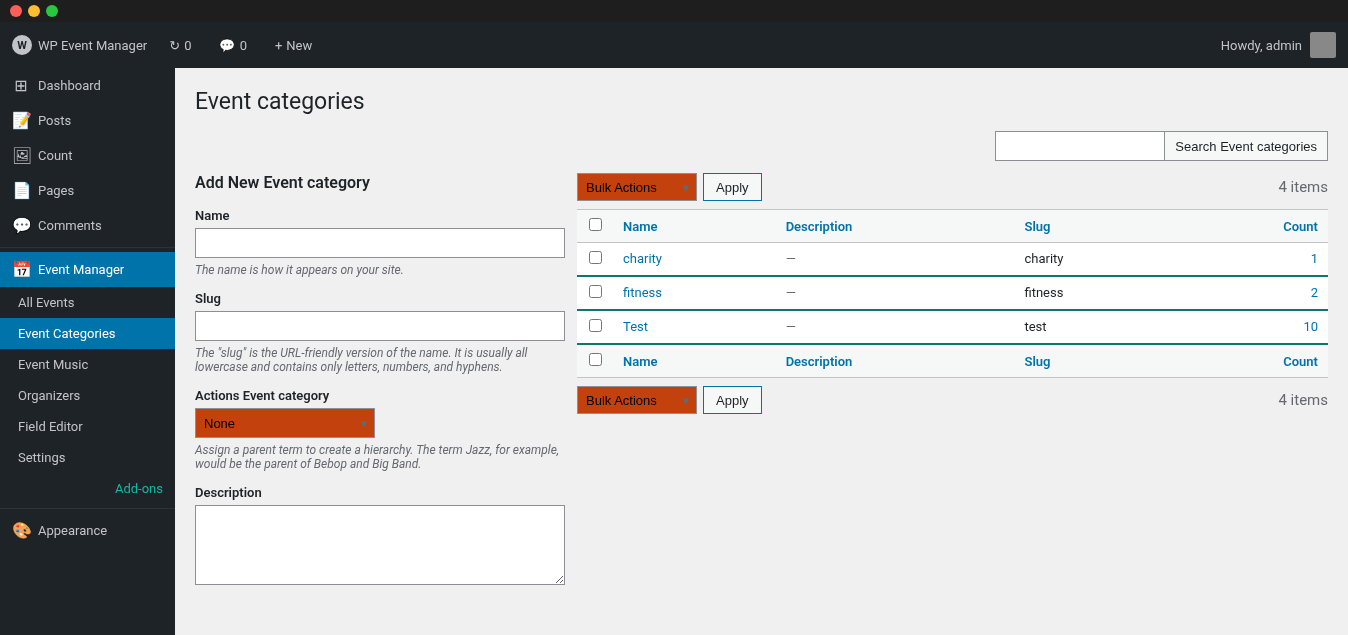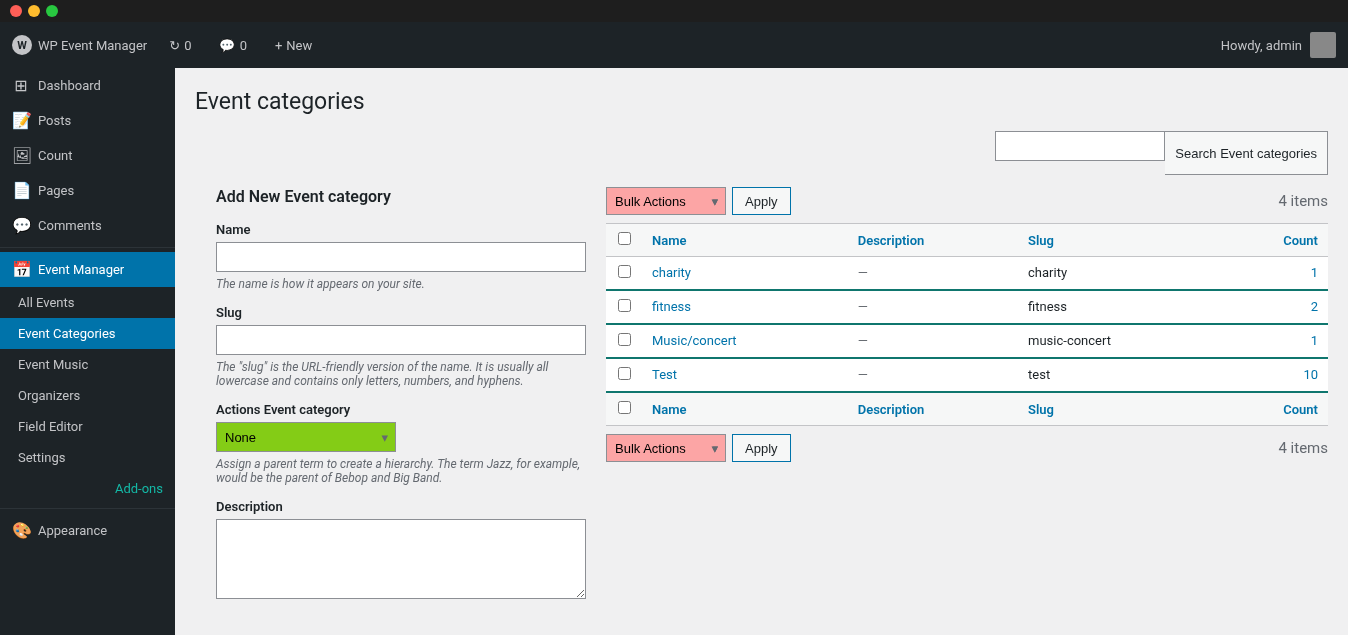--- a/index.html
+++ b/index.html
@@ -65,44 +65,44 @@
     .event-manager-header { background: #0073aa; color: #fff; }
     .sidebar-item.addon { color: #14b8a6; justify-content: flex-end; }
 
     
     .main { flex: 1; padding: 20px 20px 20px 20px; background: #f0f0f1; overflow-y: auto; }
     .page-title { font-size: 23px; font-weight: 400; color: #1d2327; margin-bottom: 16px; }
 
     
     .top-search { display: flex; justify-content: flex-end; margin-bottom: 12px; gap: 0; }
     .search-input-top { border: 1px solid #8c8f94; padding: 5px 8px; font-size: 13px; height: 30px; outline: none; width: 170px; }
-    .search-button { background: #f6f7f7; border: 1px solid #8c8f94; border-left: none; padding: 4px 10px; cursor: pointer; font-size: 13px; height: 44px; color: #1d2327; }
-
-    
-    .content-grid { display: flex; gap: 20px; margin-left: 21px; }
+    .search-button { background: #f6f7f7; border: 1px solid #8c8f94; border-left: none; padding: 4px 10px; cursor: pointer; font-size: 13px; height: 30px; color: #1d2327; }
+
+    
+    .content-grid { display: flex; gap: 12px; }
 
     
     .form-panel { width: 370px; flex-shrink: 0; }
     .form-title { font-size: 16px; font-weight: 600; color: #1d2327; margin-bottom: 16px; }
     .form-group { margin-bottom: 14px; }
     .form-label { display: block; font-weight: 600; margin-bottom: 5px; color: #1d2327; font-size: 13px; }
     .form-input { width: 100%; border: 1px solid #8c8f94; padding: 5px 8px; font-size: 13px; height: 30px; outline: none; background: #fff; }
     .form-hint { font-size: 12px; color: #646970; margin-top: 5px; font-style: italic; }
-    .form-select { width: 100%; border: 1px solid #8c8f94; padding: 4px 8px; font-size: 13px; height: 30px; background: #84cc16; appearance: none; -webkit-appearance: none; cursor: pointer; outline: none; }
+    .form-select { width: 100%; border: 1px solid #8c8f94; padding: 4px 8px; font-size: 13px; height: 30px; background: #c2410c; appearance: none; -webkit-appearance: none; cursor: pointer; outline: none; }
     .select-wrapper { position: relative; display: inline-block; width: 180px; }
     .select-wrapper::after { content: "▾"; position: absolute; right: 8px; top: 50%; transform: translateY(-50%); pointer-events: none; color: #646970; }
     .form-textarea { width: 100%; border: 1px solid #8c8f94; padding: 5px 8px; font-size: 13px; height: 80px; outline: none; background: #fff; resize: vertical; }
 
     
     .table-panel { flex: 1; }
 
     
     .bulk-bar { display: flex; align-items: center; justify-content: space-between; margin-bottom: 8px; }
     .bulk-bar-left { display: flex; align-items: center; gap: 6px; }
-    .bulk-select { border: 1px solid #8c8f94; padding: 3px 8px; font-size: 13px; height: 28px; background: #fca5a5; appearance: none; -webkit-appearance: none; cursor: pointer; min-width: 120px; }
+    .bulk-select { border: 1px solid #8c8f94; padding: 3px 8px; font-size: 13px; height: 28px; background: #c2410c; appearance: none; -webkit-appearance: none; cursor: pointer; min-width: 120px; }
     .bulk-select-wrapper { position: relative; display: inline-block; }
     .bulk-select-wrapper::after { content: "▾"; position: absolute; right: 8px; top: 50%; transform: translateY(-50%); pointer-events: none; color: #646970; }
     .apply-btn { border: 1px solid #0073aa; background: #f6f7f7; color: #1d2327; padding: 4px 12px; cursor: pointer; font-size: 13px; height: 28px; }
     .items-count { color: #646970; font-size: 15px; }
 
     
     .data-table { width: 100%; border-collapse: collapse; background: #fff; }
     .data-table th { background: #f6f7f7; border-top: 1px solid #c3c4c7; border-bottom: 1px solid #c3c4c7; padding: 8px 10px; text-align: left; color: #0073aa; font-weight: 600; font-size: 13px; cursor: pointer; }
     .data-table th.cb { width: 36px; }
     .data-table th.count-col { text-align: right; }
@@ -322,37 +322,20 @@
       </td>
       <td class="count-col">
         <a href="#">2</a>
       </td>
     </tr>
               <tr>
       <td class="cb">
         <input type="checkbox" style="">
       </td>
       <td>
-        <a href="#">Music/concert</a>
-      </td>
-      <td>
-        <span class="dash">—</span>
-      </td>
-      <td>
-        <span>music-concert</span>
-      </td>
-      <td class="count-col">
-        <a href="#">1</a>
-      </td>
-    </tr>
-              <tr>
-      <td class="cb">
-        <input type="checkbox" style="">
-      </td>
-      <td>
         <a href="#">Test</a>
       </td>
       <td>
         <span class="dash">—</span>
       </td>
       <td>
         <span>test</span>
       </td>
       <td class="count-col">
         <a href="#">10</a>

